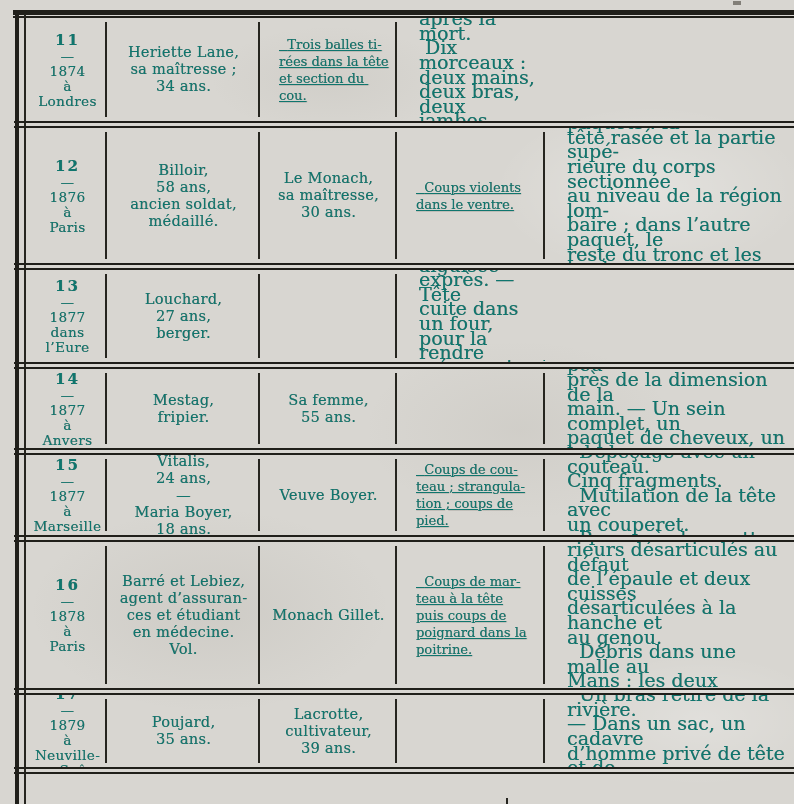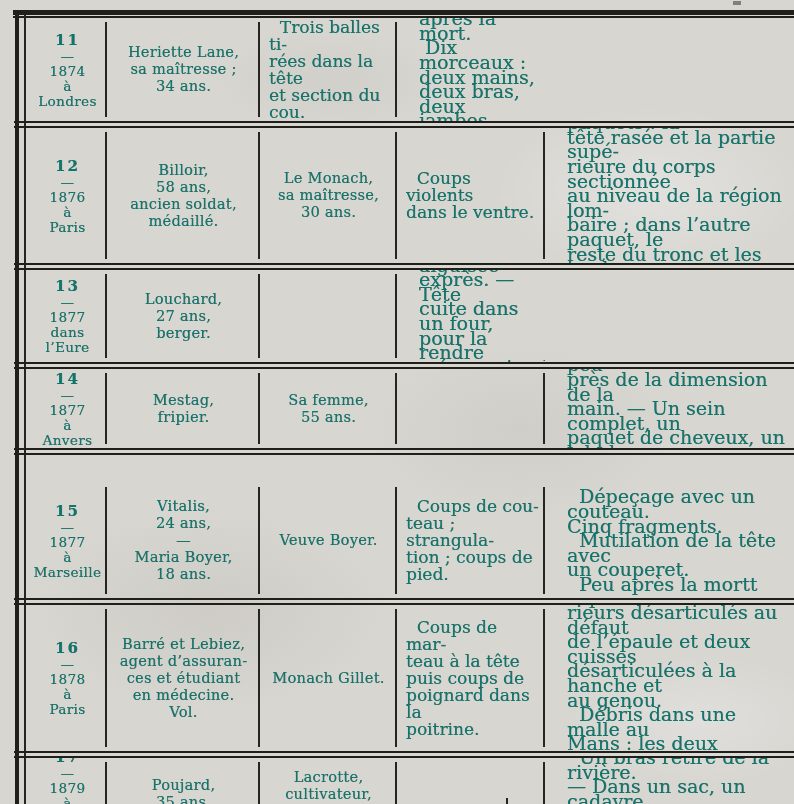--- a/index.html
+++ b/index.html
@@ -56,22 +56,22 @@
   .c-case { text-align:center; padding:0 3px; }
   .case-num { font-weight:bold; font-size:15px; letter-spacing:2px; }
   .case-rest {
     font-size:13.5px; line-height:15px; white-space:pre-wrap; letter-spacing:0.4px;
   }
   .c-murderer, .c-victim {
     text-align:center; font-size:14.5px; line-height:17px;
     white-space:pre-wrap; letter-spacing:0.3px; padding:0 4px;
   }
   .c-method {
-    text-align:left; font-size:17px; line-height:17px;
-    white-space:pre-wrap; padding:0 4px 0 9px;
+    text-align:left; font-size:13px; line-height:17px;
+    white-space:pre-wrap; padding:0 4px 0 19px;text-decoration:underline;
   }
   .c-details {
     text-align:left; font-size:19px; line-height:14.6px;
     white-space:pre-wrap; padding:2px 2px 2px 22px;
   }
   .below-tick {
     position:absolute; left:506px; bottom:0; width:2px; height:6px; background:#26251f;
   }
   .corner-mark {
     position:absolute; left:733px; top:1px; width:8px; height:4px; background:rgba(60,56,48,0.55);
@@ -171,21 +171,21 @@
 55 ans.</div>
     <div class="cell c-method has-div"></div>
     <div class="cell c-details">  153 morceaux. Tous à peu
 près de la dimension de la
 main. — Un sein complet, un
 paquet de cheveux, un lobule
 d’oreille déchiré.</div>
   </div>
   <div class="row-sep"></div>
 
-  <div class="row" style="height: 115px; margin-top: 28px;">
+  <div class="row" style="height: 80px;">
     <div class="cell c-case has-div">
       <div class="case-num">15</div>
       <div class="case-rest">—
 1877
 à
 Marseille</div>
     </div>
     <div class="cell c-murderer has-div">Vitalis,
 24 ans,
 —

